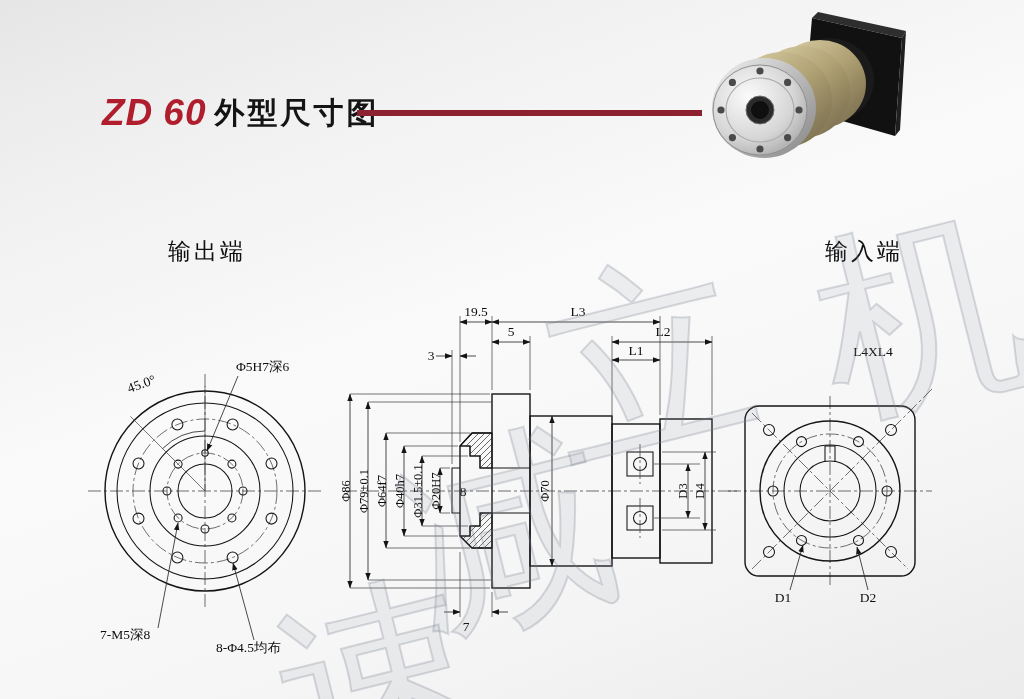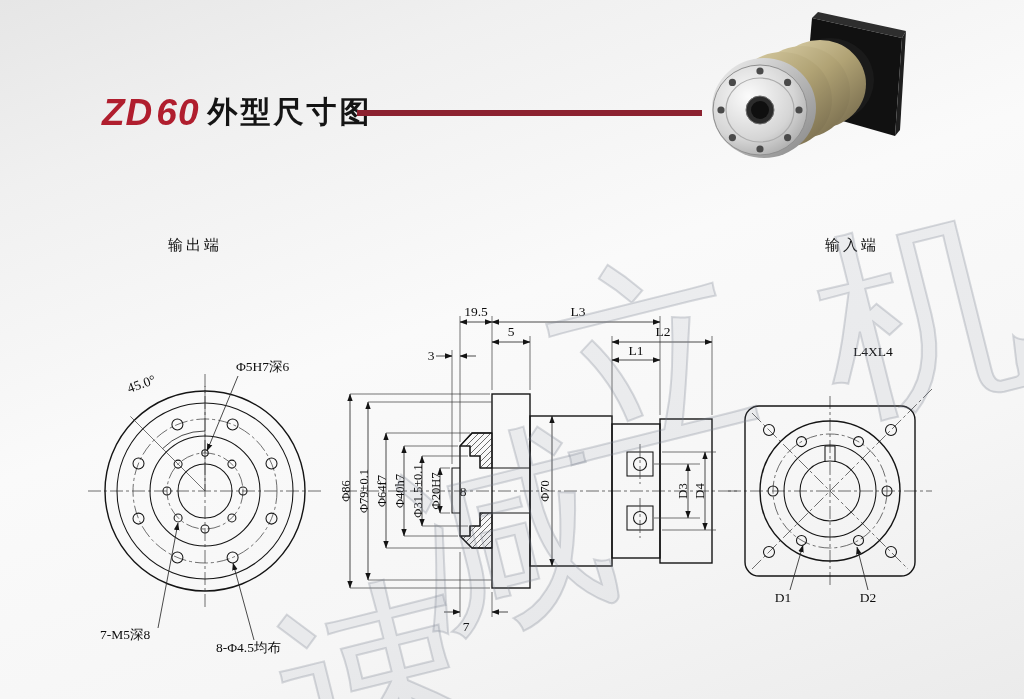--- a/index.html
+++ b/index.html
@@ -1,26 +1,26 @@
 <!DOCTYPE html>
 <html><head>
 <meta charset="utf-8">
 <style>
   html,body{margin:0;padding:0;}
   body{
     width:1024px;height:699px;position:relative;overflow:hidden;
     background:linear-gradient(160deg,#e6e6e6 0%,#f0f0f0 18%,#fafafa 45%,#f6f6f6 72%,#ebebeb 100%);
     font-family:"Liberation Sans",sans-serif;
   }
-  .title-row{position:absolute;left:102px;top:92px;display:flex;align-items:flex-start;white-space:nowrap;}
+  .title-row{position:absolute;left:102px;top:92px;display:flex;align-items:center;white-space:nowrap;}
   .brand{font-weight:900;font-style:italic;font-size:37px;color:#b01e2e;letter-spacing:1px;}
-  .brand-num{margin-left:3px;}
+  .brand-num{margin-left:10px;}
   .title-cn{font-size:30px;color:#141414;font-weight:700;margin-left:8px;letter-spacing:3px;}
   .rule{position:absolute;left:357px;top:110px;width:345px;height:6px;background:#8c2230;}
-  .end-label{position:absolute;font-size:15px;color:#101010;letter-spacing:3px;}
+  .end-label{position:absolute;font-size:23px;color:#101010;letter-spacing:3px;}
   #out-end{left:168px;top:236px;}
   #in-end{left:797px;top:236px;margin-left:28px;}
   .wm span{
     position:absolute;font-size:205px;line-height:1;font-weight:400;
     color:rgba(122,130,145,0.10);-webkit-text-stroke:2px rgba(122,130,145,0.28);
     transform:rotate(-14deg);pointer-events:none;
   }
   #wm0{left:818px;top:212px;}
   #wm1{left:545px;top:258px;}
   #wm2{left:405px;top:428px;}

